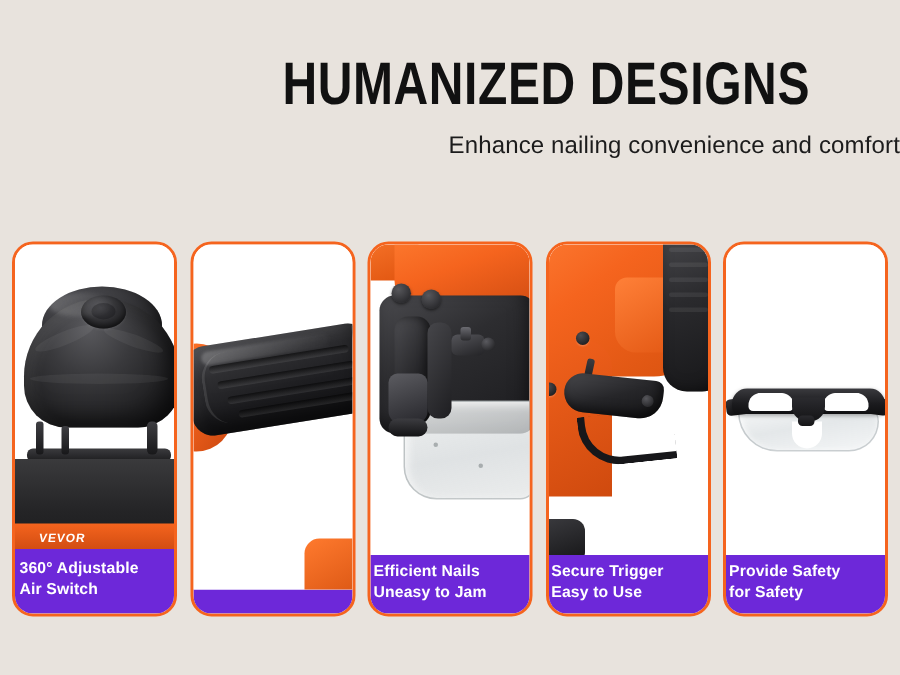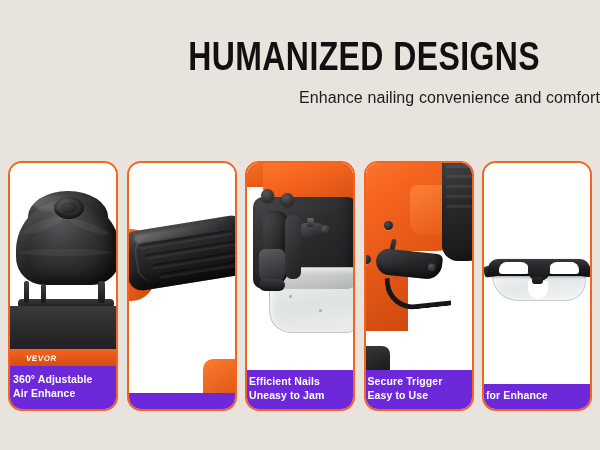--- a/index.html
+++ b/index.html
@@ -461,21 +461,21 @@
         <div class="c1-bar"></div>
         <div class="c1-pin c1-p1"></div>
         <div class="c1-pin c1-p2"></div>
         <div class="c1-pin c1-p3"></div>
         <div class="c1-base"></div>
         <div class="c1-vevorband"></div>
         <div class="c1-vevor">VEVOR</div>
       </div>
       <div class="card-caption">
         <div>360°  Adjustable</div>
-        <div>Air Enhance</div>
+        <div>Air Switch</div>
       </div>
     </div>
 
     <div class="card">
       <div class="card-photo">
         <div class="c2-orange"></div>
         <div class="c2-orange2"></div>
         <div class="c2-grip">
           <div class="c2-hl"></div>
           <div class="c2-groove c2-g1"></div>
@@ -557,18 +557,19 @@
           <div class="c5-vent" style="left:32px"></div>
           <div class="c5-vent" style="left:68px"></div>
           <div class="c5-vent" style="left:73px"></div>
           <div class="c5-vent" style="left:78px"></div>
           <div class="c5-vent" style="left:83px"></div>
           <div class="c5-bridge"></div>
           <div class="c5-nose"></div>
         </div>
       </div>
       <div class="card-caption three">
-        <div>for Enhance</div>
+        <div>Provide Safety</div>
+        <div>for Safety</div>
       </div>
     </div>
 
   </div>
 </div>
 
 </body></html>

